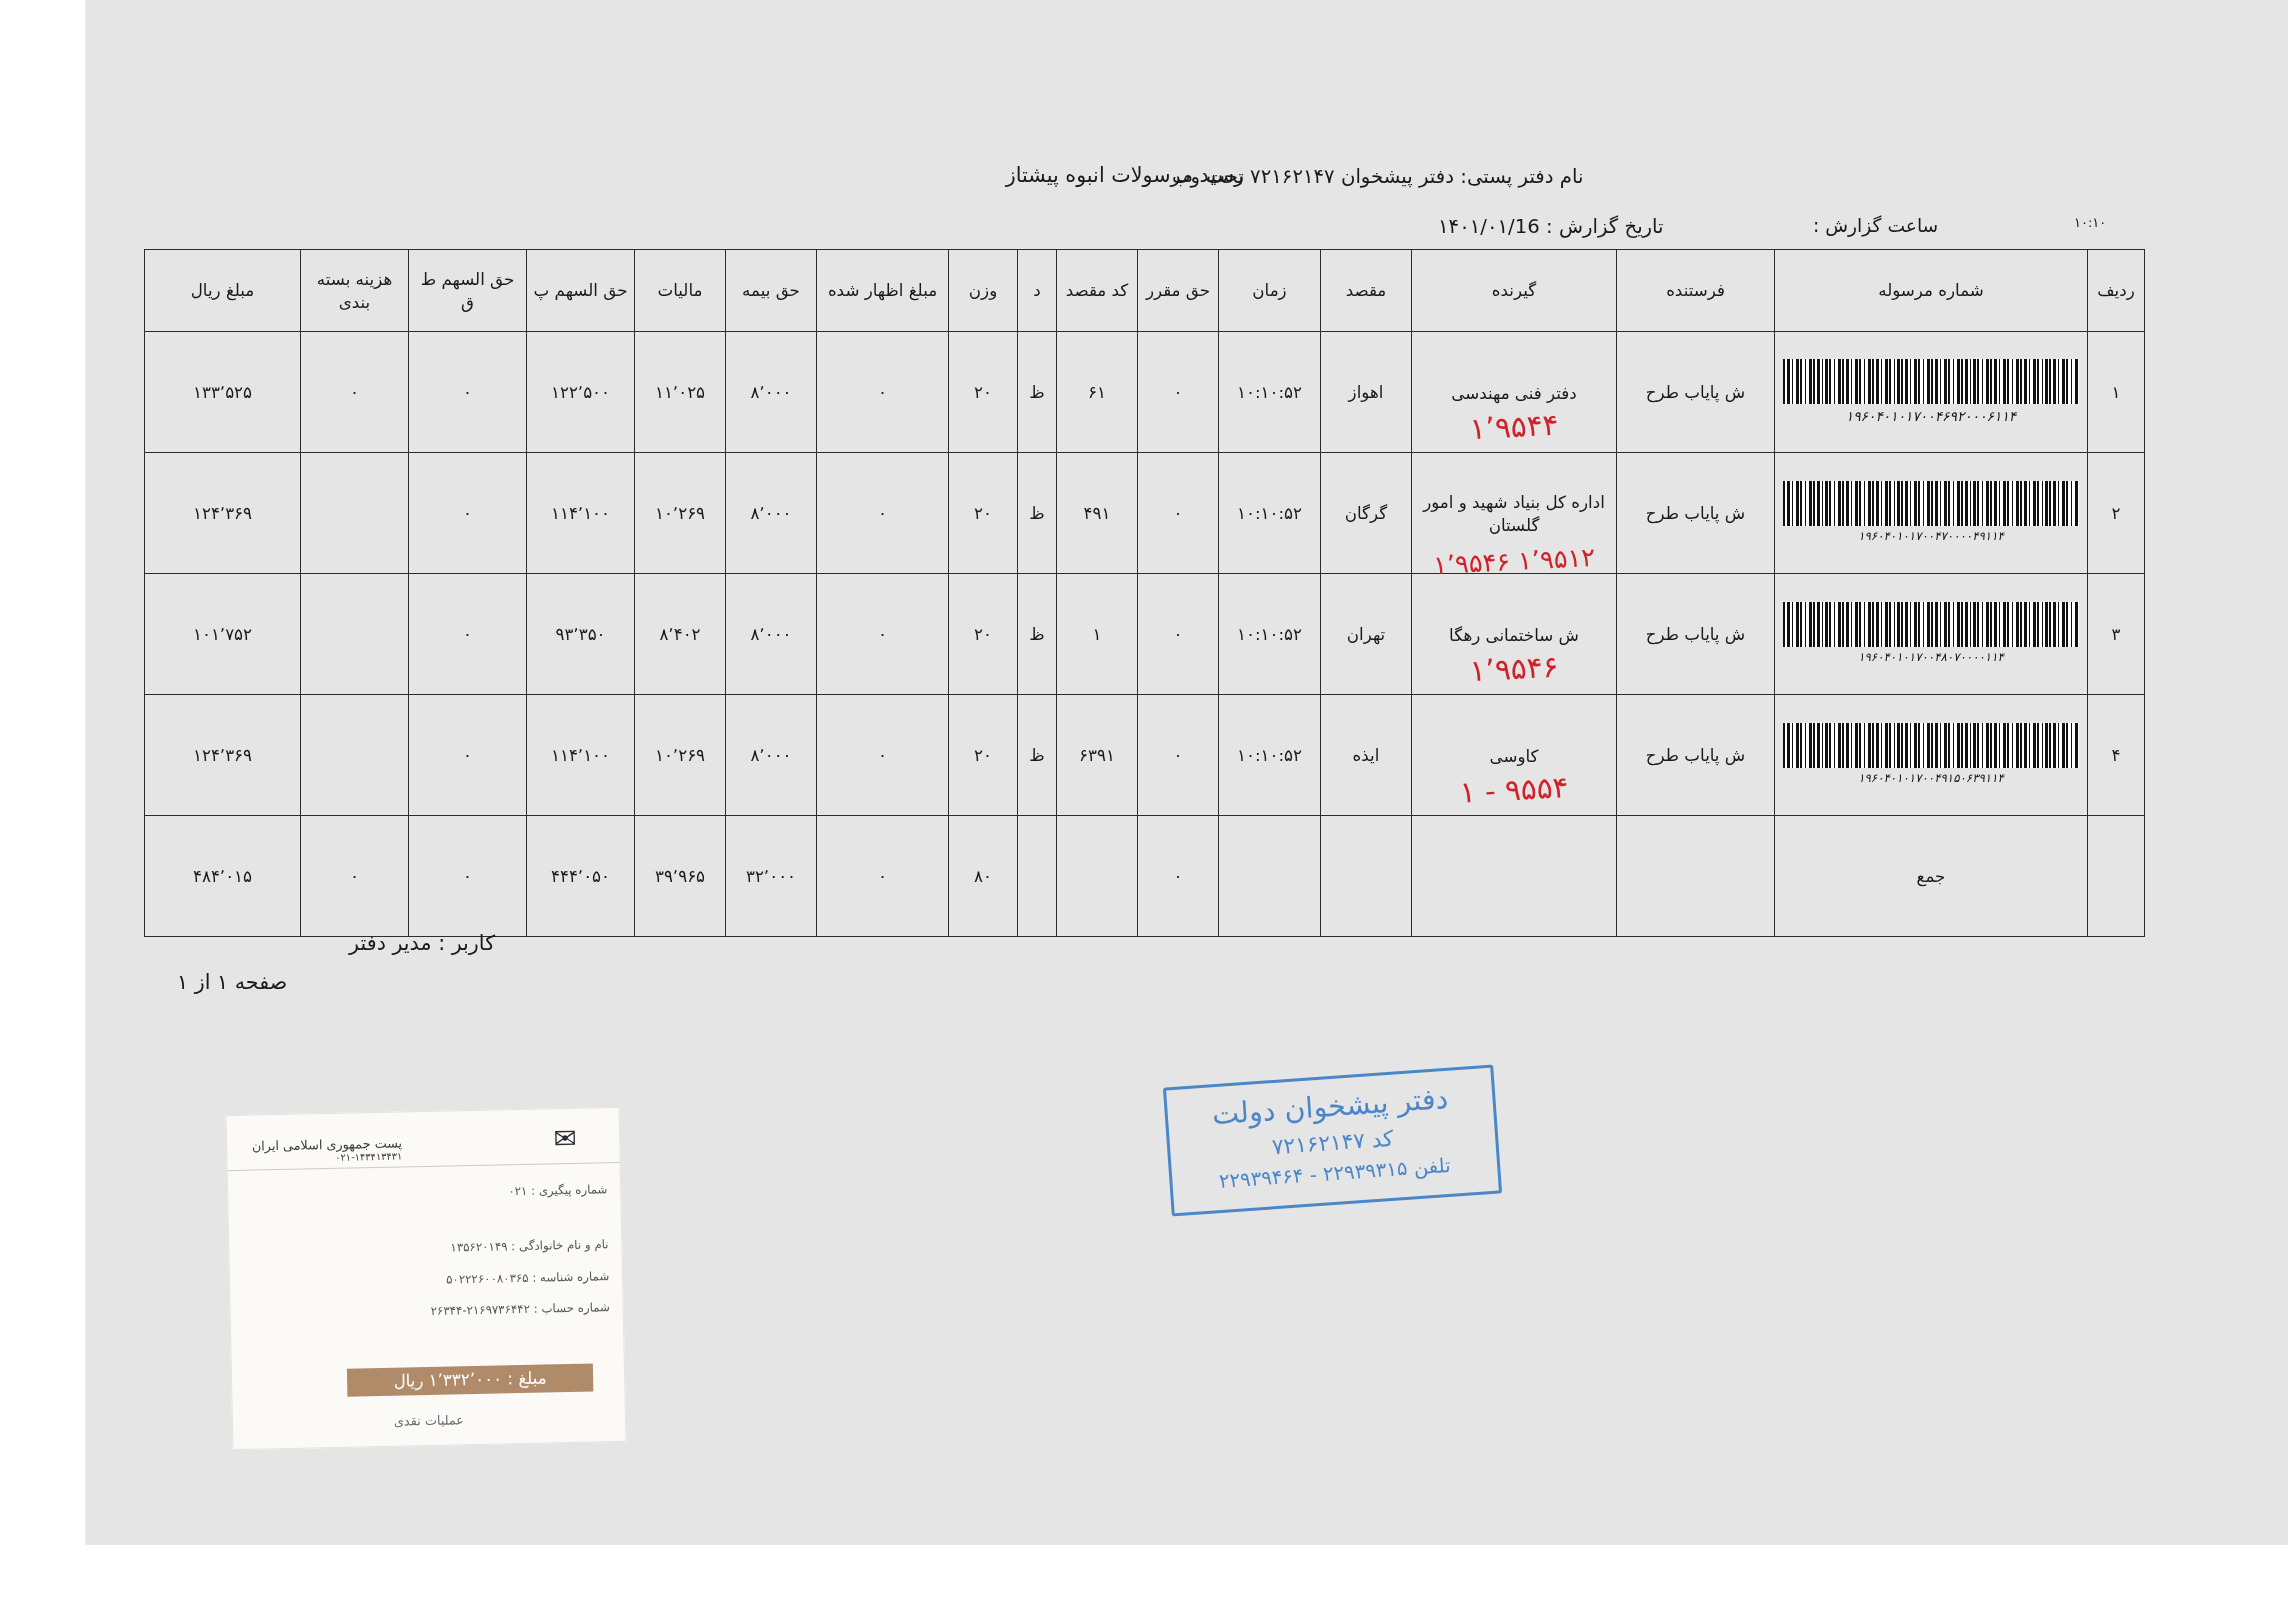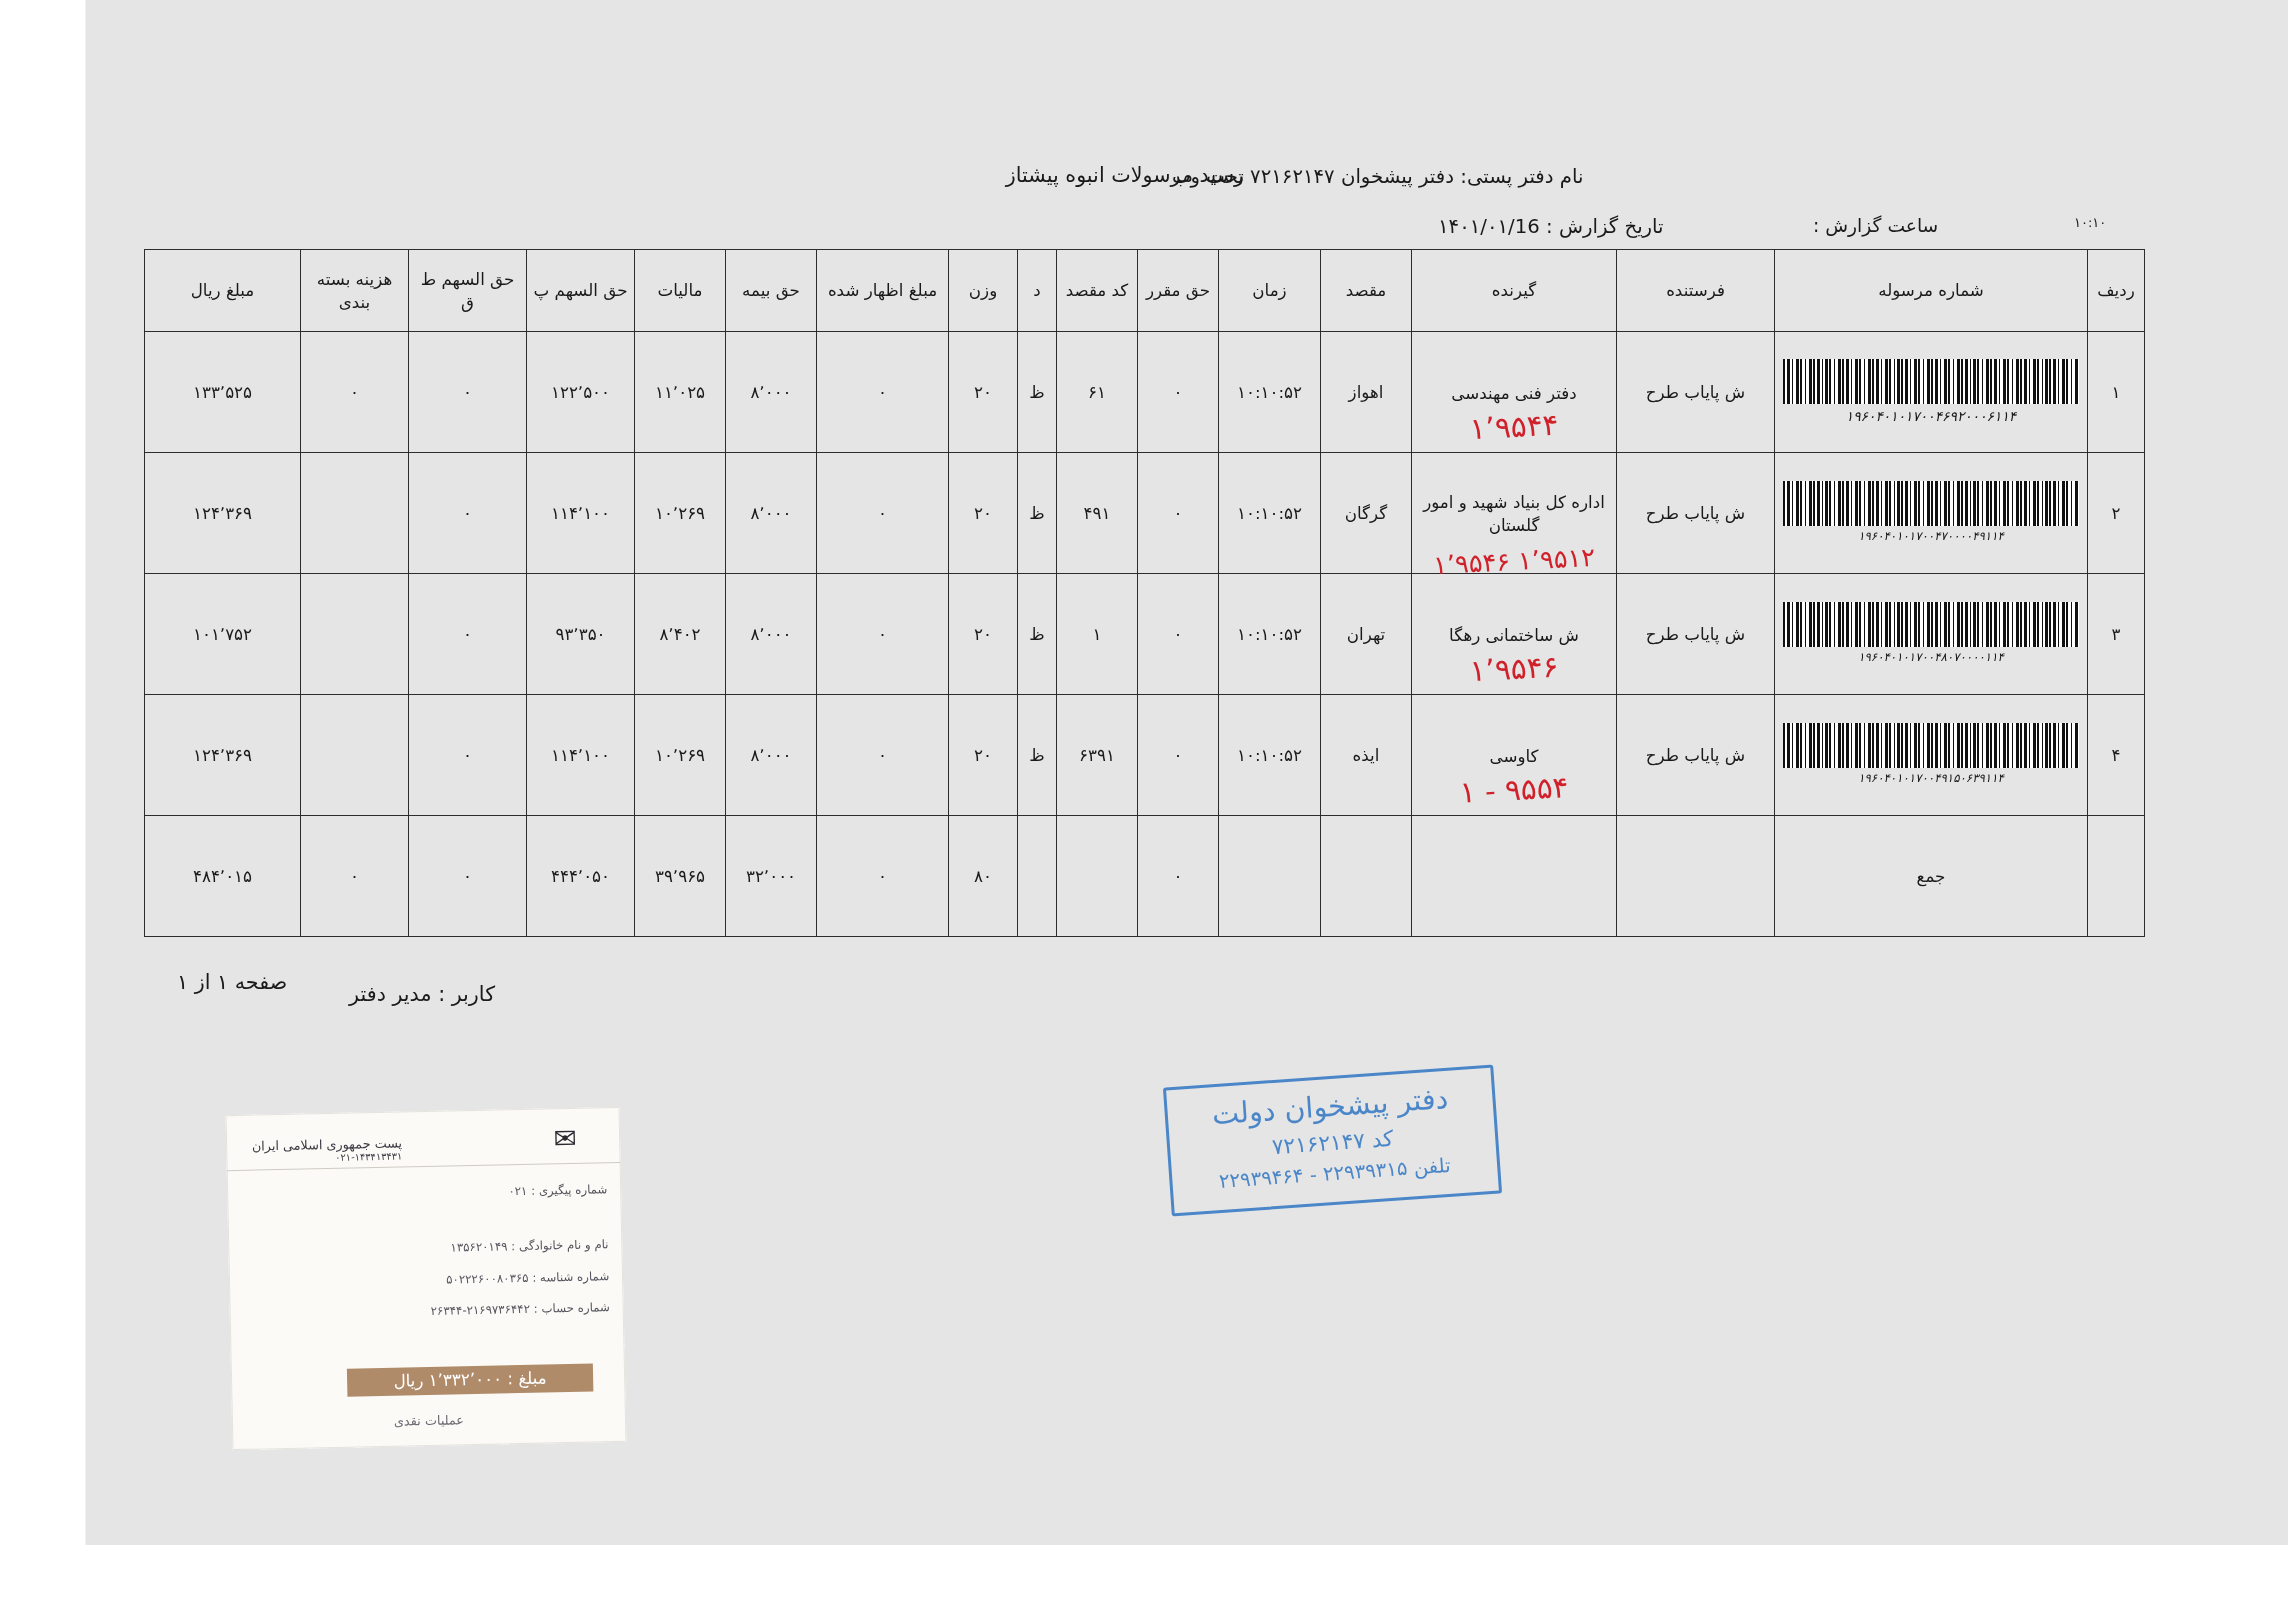--- a/index.html
+++ b/index.html
@@ -158,21 +158,21 @@
 
   .note-line {
     position: absolute;
     top: 867px;
     right: 1310px;
     font-size: 20.7px;
     white-space: nowrap;
   }
   .user-line {
     position: absolute;
-    top: 982px;
+    top: 931px;
     right: 1793px;
     font-size: 20.7px;
     white-space: nowrap;
   }
   .page-line {
     position: absolute;
     top: 970px;
     left: 177px;
     font-size: 20.7px;
     white-space: nowrap;

